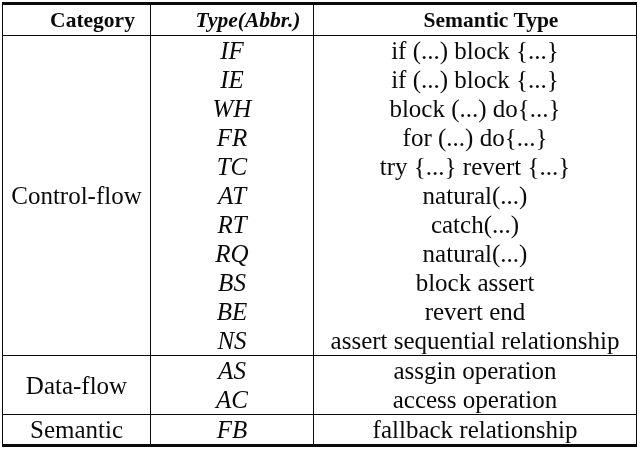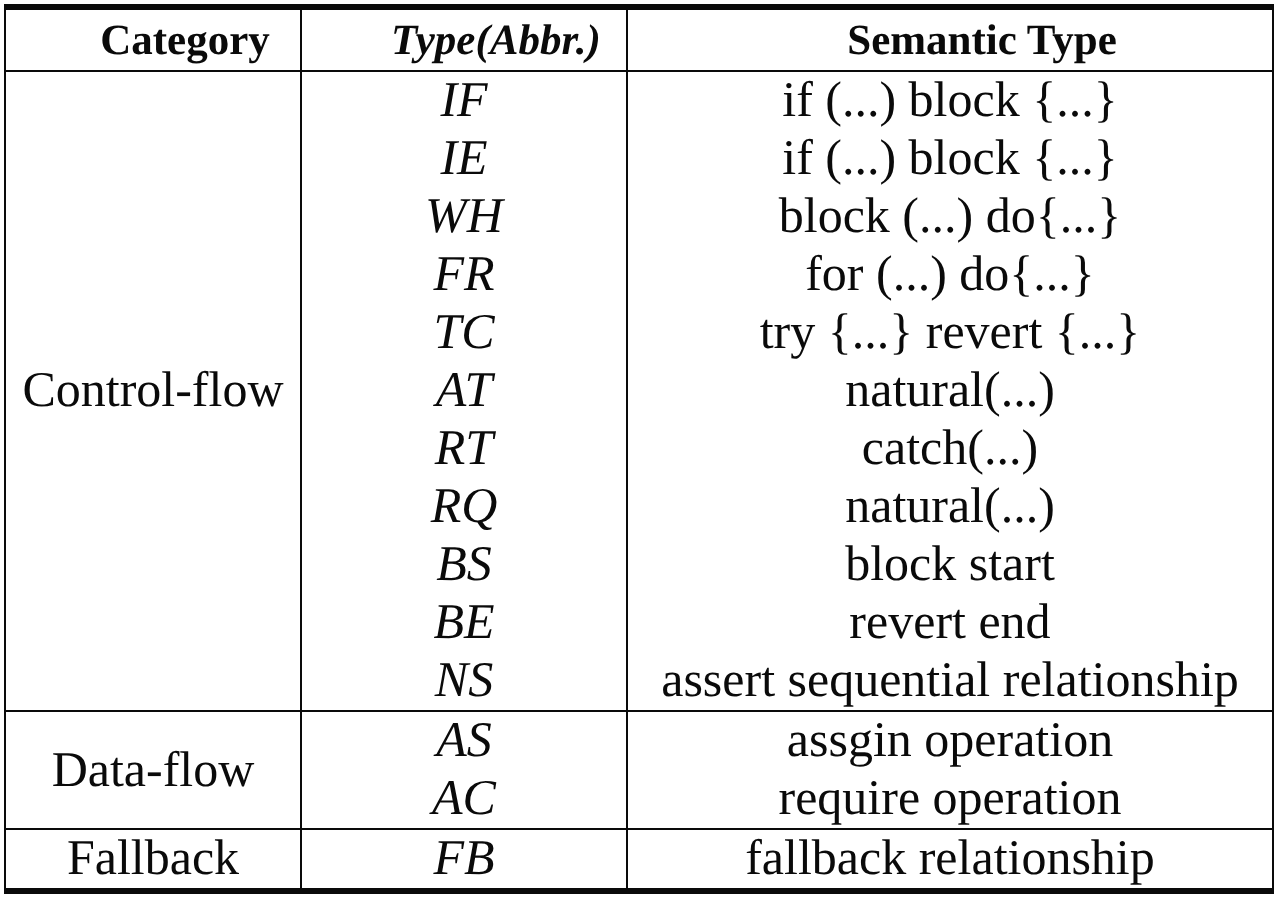--- a/index.html
+++ b/index.html
@@ -100,39 +100,39 @@
         <tr>
           <td class="cell-type">RT</td>
           <td class="cell-fact">catch(...)</td>
         </tr>
         <tr>
           <td class="cell-type">RQ</td>
           <td class="cell-fact">natural(...)</td>
         </tr>
         <tr>
           <td class="cell-type">BS</td>
-          <td class="cell-fact">block start</td>
+          <td class="cell-fact">block assert</td>
         </tr>
         <tr>
           <td class="cell-type">BE</td>
           <td class="cell-fact">revert end</td>
         </tr>
         <tr>
           <td class="cell-type">NS</td>
           <td class="cell-fact">assert sequential relationship</td>
         </tr>
         <tr class="section-start">
           <td class="cell-category" rowspan="2">Data-flow</td>
           <td class="cell-type">AS</td>
           <td class="cell-fact">assgin operation</td>
         </tr>
         <tr>
           <td class="cell-type">AC</td>
-          <td class="cell-fact">require operation</td>
+          <td class="cell-fact">access operation</td>
         </tr>
         <tr class="section-start">
-          <td class="cell-category" rowspan="1">Fallback</td>
+          <td class="cell-category" rowspan="1">Semantic</td>
           <td class="cell-type">FB</td>
           <td class="cell-fact">fallback relationship</td>
         </tr>
       </tbody>
   </table>
 </div>
 
 </body></html>

